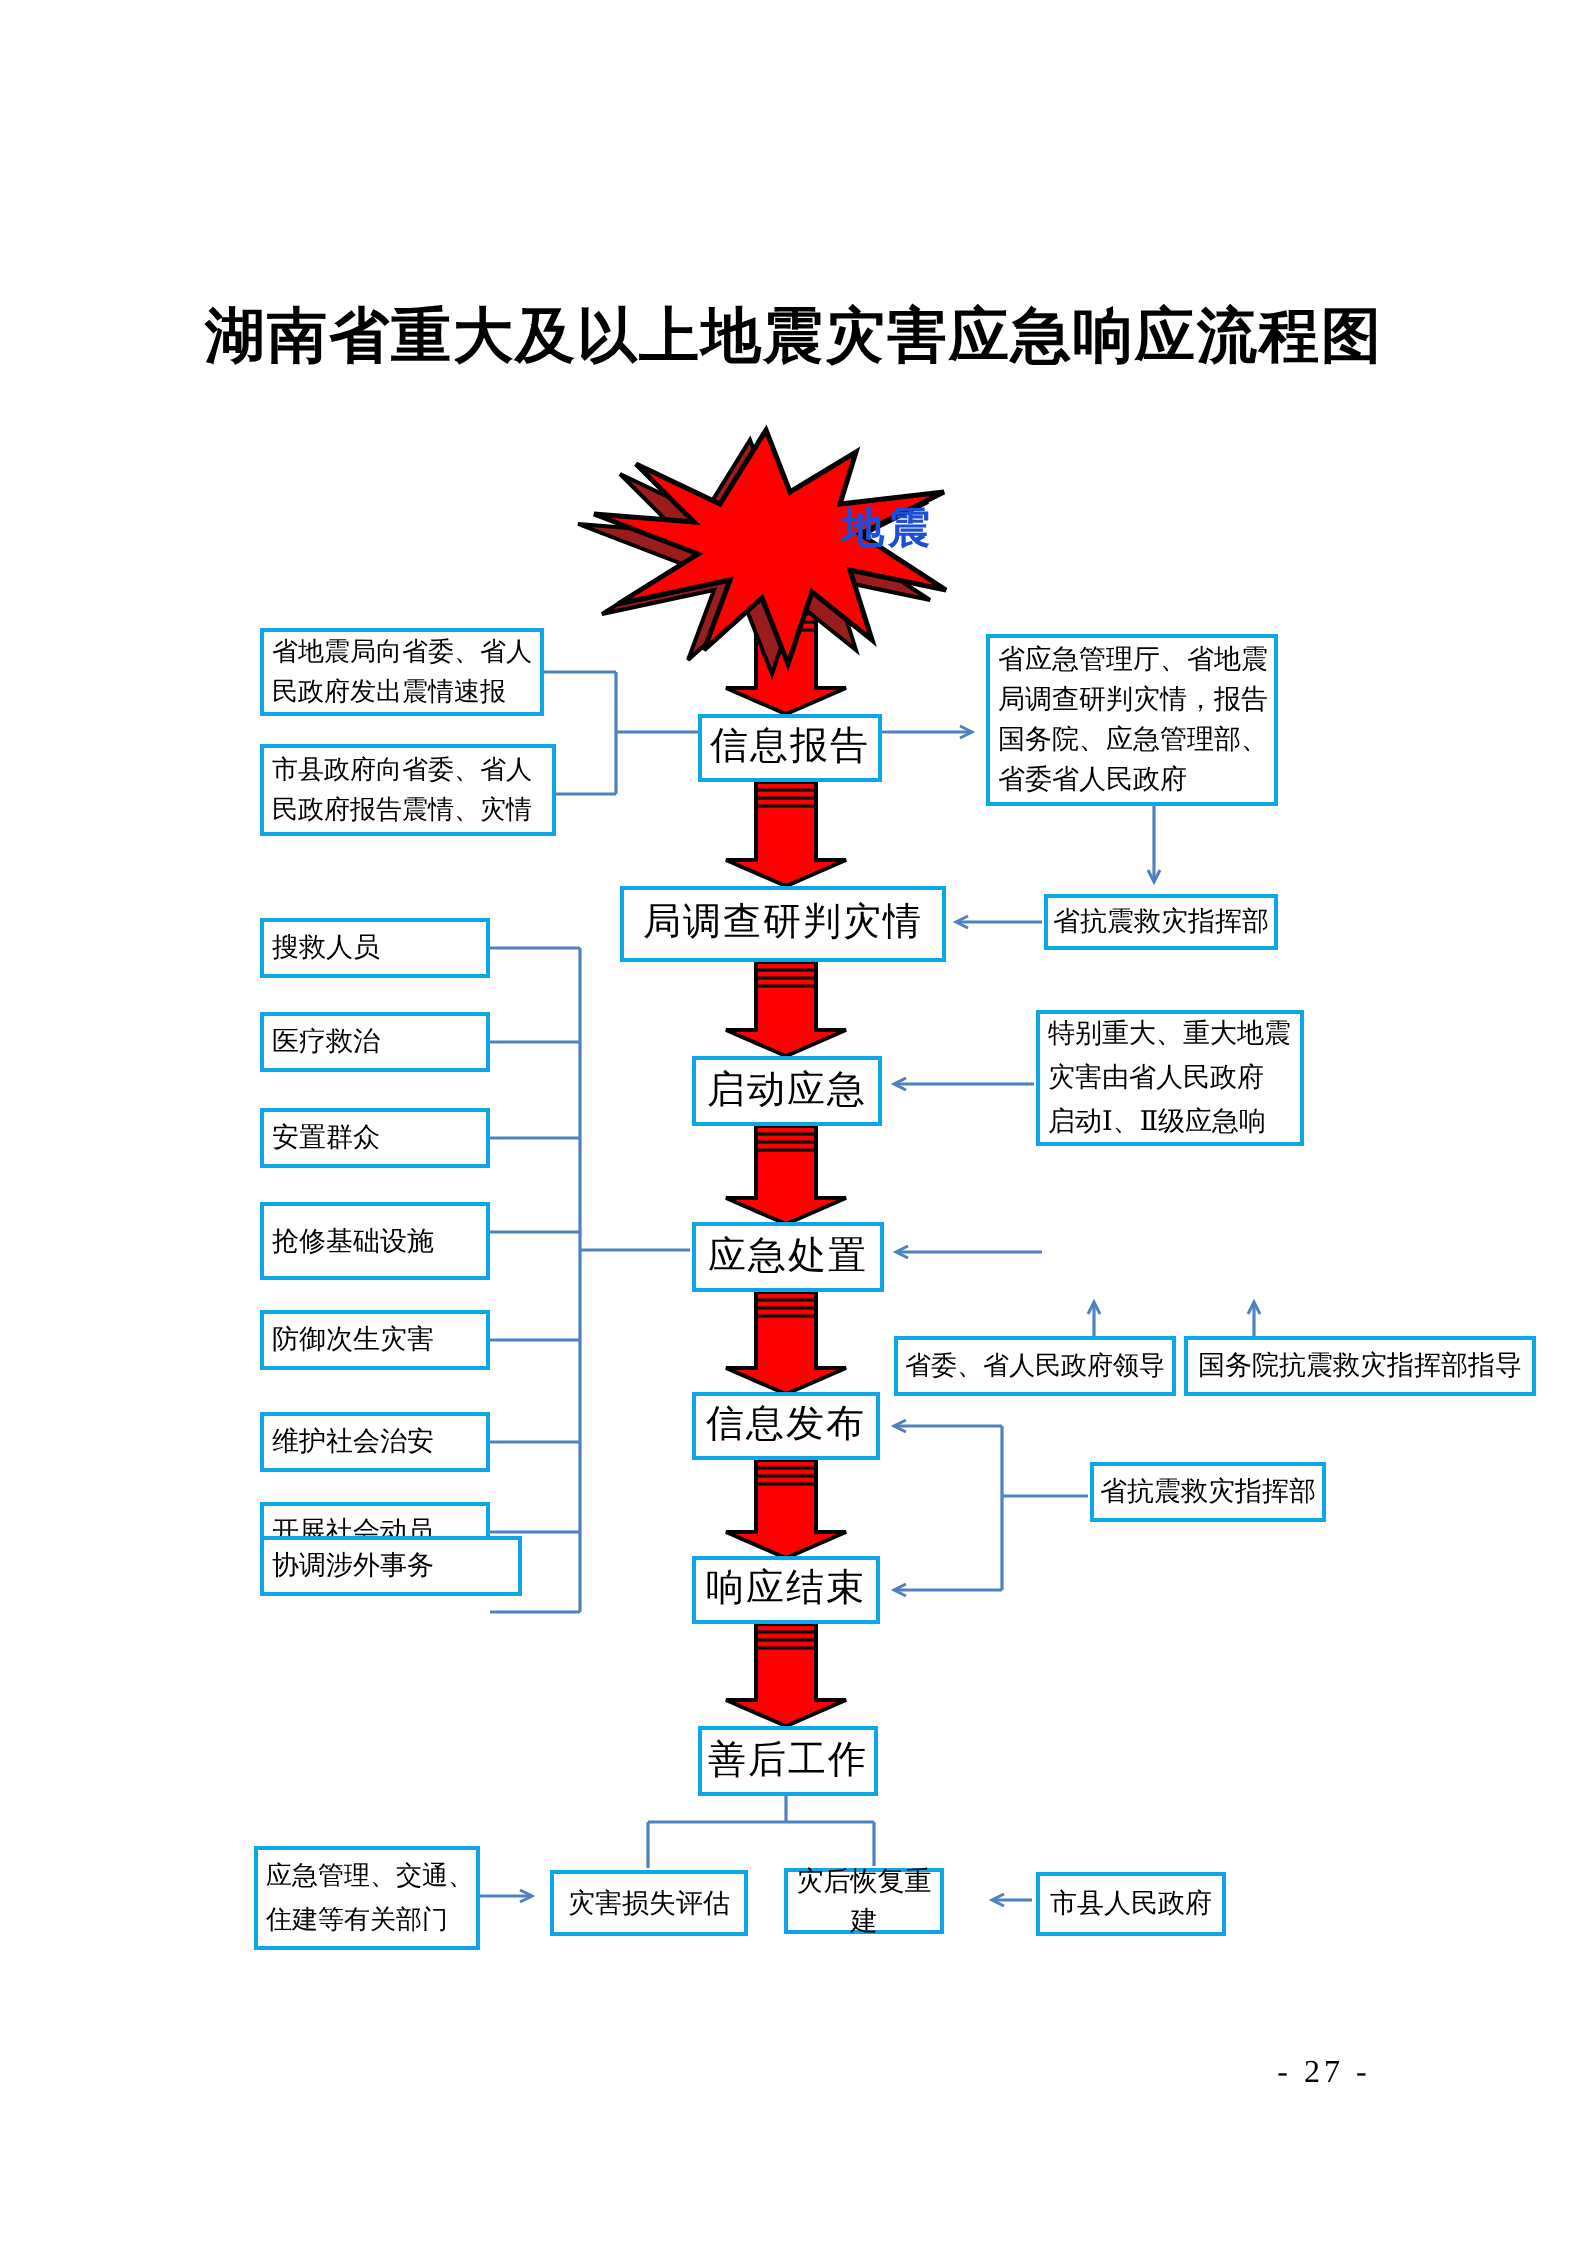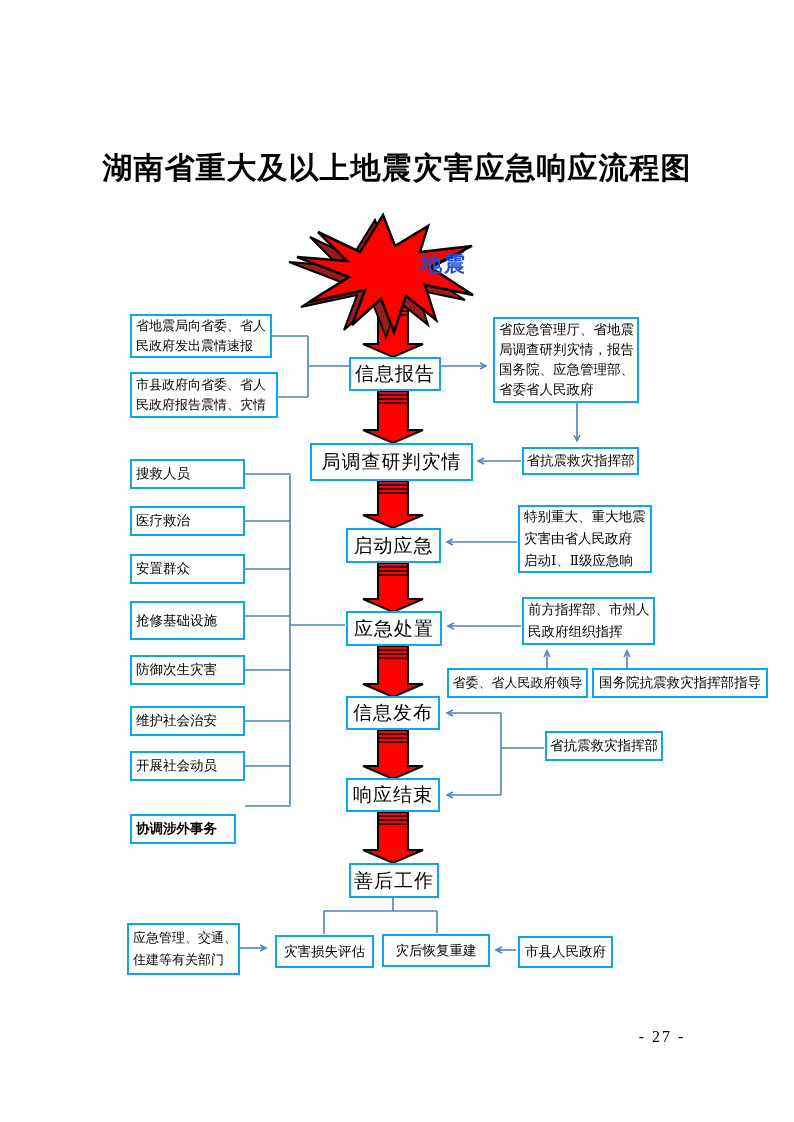--- a/index.html
+++ b/index.html
@@ -123,36 +123,34 @@
 民政府报告震情、灾情</div>
 
   <div class="bx left" style="left:493px;top:317px;width:146px;height:86px;">省应急管理厅、省地震
 局调查研判灾情，报告
 国务院、应急管理部、
 省委省人民政府</div>
   <div class="bx" style="left:522px;top:447px;width:117px;height:28px;">省抗震救灾指挥部</div>
   <div class="bx left" style="left:518px;top:505px;width:134px;height:68px;line-height:22px;">特别重大、重大地震
 灾害由省人民政府
 启动Ⅰ、Ⅱ级应急响</div>
-  <div class="bx left" style="left:522px;top:597px;width:133px;height:48px;line-height:22px;">前方指挥部、市州人
-民政府组织指挥</div>
   <div class="bx" style="left:447px;top:668px;width:141px;height:30px;font-size:13px;">省委、省人民政府领导</div>
   <div class="bx" style="left:592px;top:668px;width:176px;height:30px;">国务院抗震救灾指挥部指导</div>
   <div class="bx" style="left:545px;top:731px;width:118px;height:30px;">省抗震救灾指挥部</div>
 
   <div class="bx left" style="left:130px;top:459px;width:115px;height:30px;">搜救人员</div>
   <div class="bx left" style="left:130px;top:506px;width:115px;height:30px;">医疗救治</div>
   <div class="bx left" style="left:130px;top:554px;width:115px;height:30px;">安置群众</div>
   <div class="bx left" style="left:130px;top:601px;width:115px;height:39px;">抢修基础设施</div>
   <div class="bx left" style="left:130px;top:655px;width:115px;height:30px;">防御次生灾害</div>
   <div class="bx left" style="left:130px;top:706px;width:115px;height:30px;">维护社会治安</div>
   <div class="bx left" style="left:130px;top:751px;width:115px;height:30px;">开展社会动员</div>
-  <div class="bx left" style="left:130px;top:814px;width:106px;height:30px;font-weight:bold;">协调涉外事务</div>
+  <div class="bx left" style="left:130px;top:768px;width:131px;height:30px;">协调涉外事务</div>
 
   <div class="bx left" style="left:127px;top:923px;width:113px;height:52px;font-size:13px;line-height:22px;">应急管理、交通、
 住建等有关部门</div>
   <div class="bx" style="left:275px;top:935px;width:99px;height:33px;">灾害损失评估</div>
-  <div class="bx" style="left:382px;top:934px;width:108px;height:33px;">灾后恢复重建</div>
+  <div class="bx" style="left:392px;top:934px;width:80px;height:33px;">灾后恢复重建</div>
   <div class="bx" style="left:518px;top:936px;width:95px;height:32px;">市县人民政府</div>
 
   <div id="page-number">- 27 -</div>
 
 </div>
 
 </body></html>

